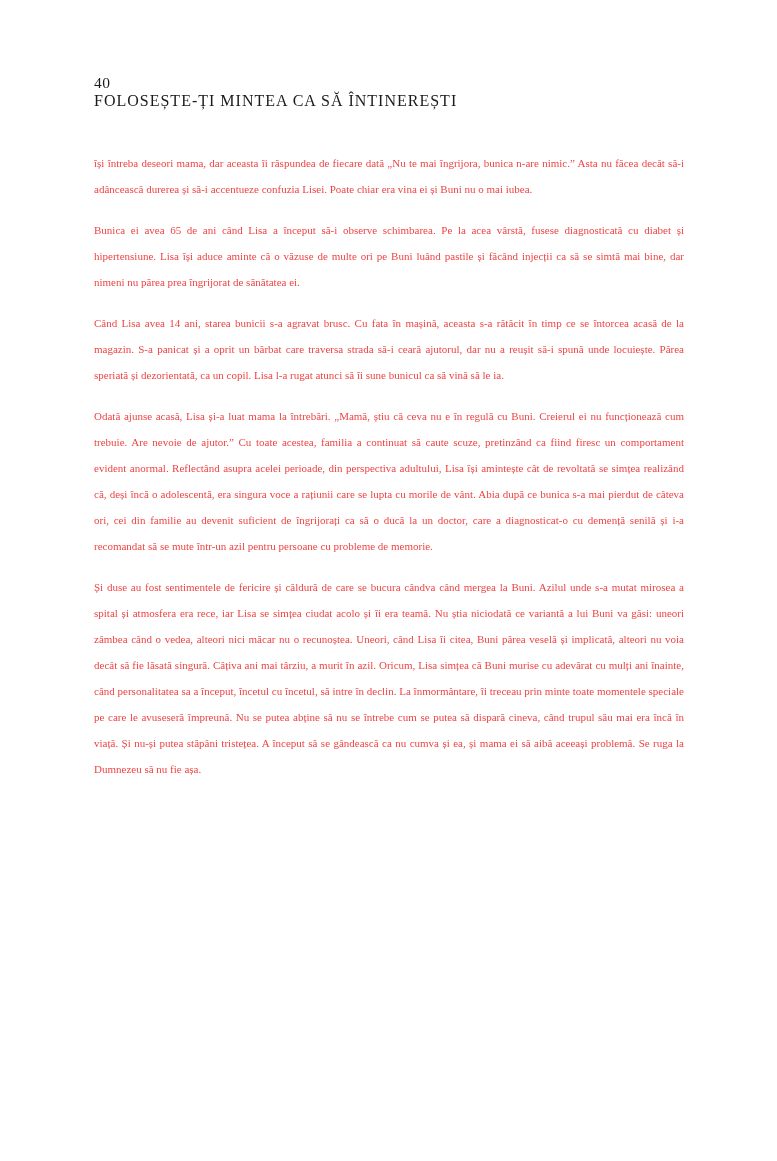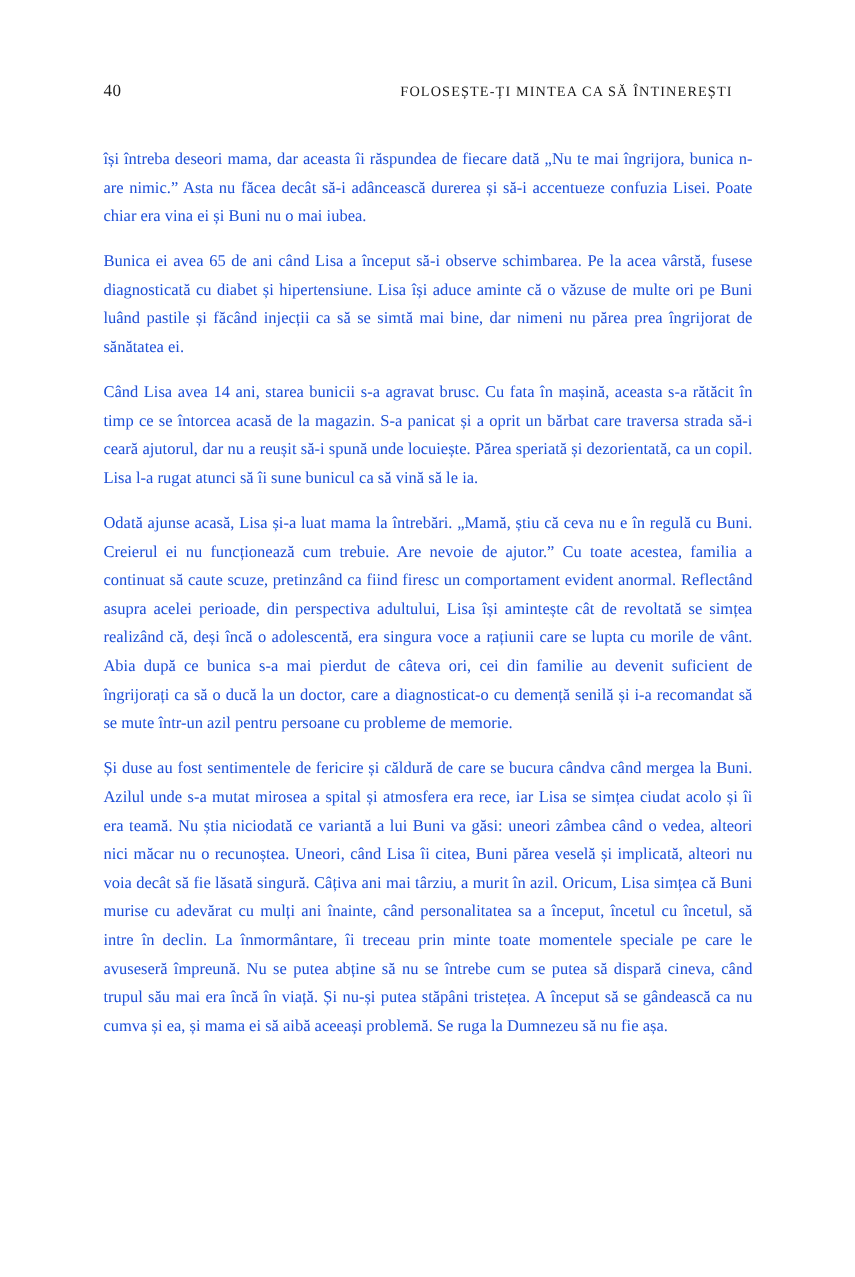--- a/index.html
+++ b/index.html
@@ -14,45 +14,45 @@
     margin: 0 auto;
     background: #ffffff;
     box-sizing: border-box;
     padding: 74px 93px 0 94px;
     font-family: "Liberation Serif", "DejaVu Serif", serif;
     color: #1b1b1b;
     overflow: hidden;
   }
   .running-head {
     display: flex;
-    justify-content: space-between;
     align-items: baseline;
+    flex-direction: column;
   }
   .page-number {
     font-size: 15.5px;
     letter-spacing: 0.5px;
     color: #1b1b1b;
   }
   .running-title {
-    font-size: 13px;
+    font-size: 16px;
     letter-spacing: 1px;
     padding-right: 18px;
     color: #1b1b1b;
     white-space: nowrap;
   }
   .body-text {
     margin-top: 40px;
   }
   .body-text p {
     margin: 0 0 15px 0;
-    font-size: 15px;
+    font-size: 11px;
     line-height: 26px;
     text-align: justify;
     text-justify: inter-word;
-    color: #1d4ed8;
+    color: #ef4444;
   }
   .body-text p:last-child {
     margin-bottom: 12px;
   }
 </style>
 </head>
 <body>
 
 <div class="page">
 

